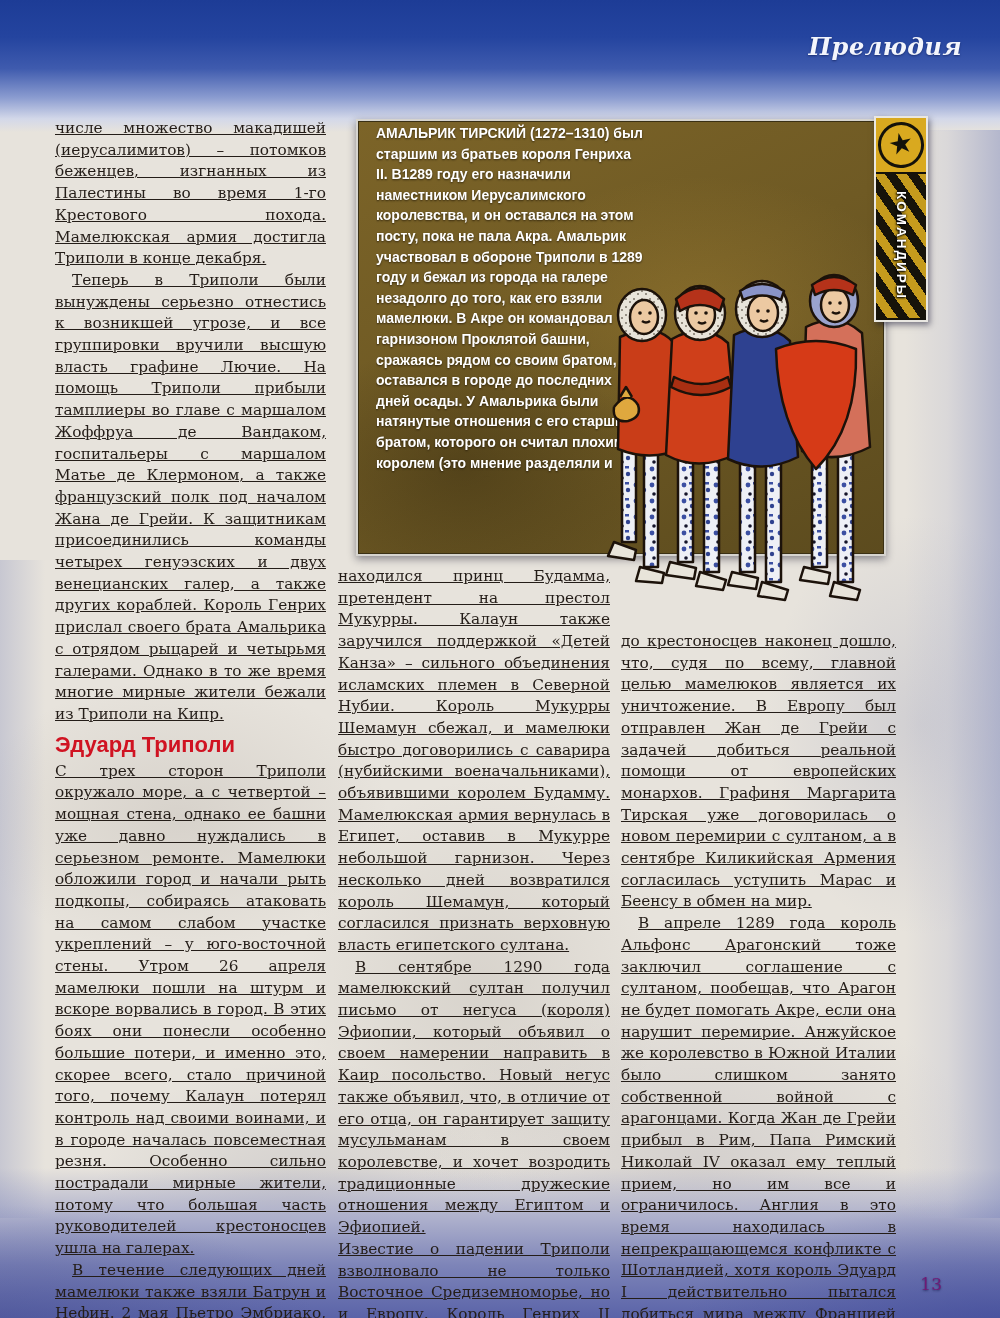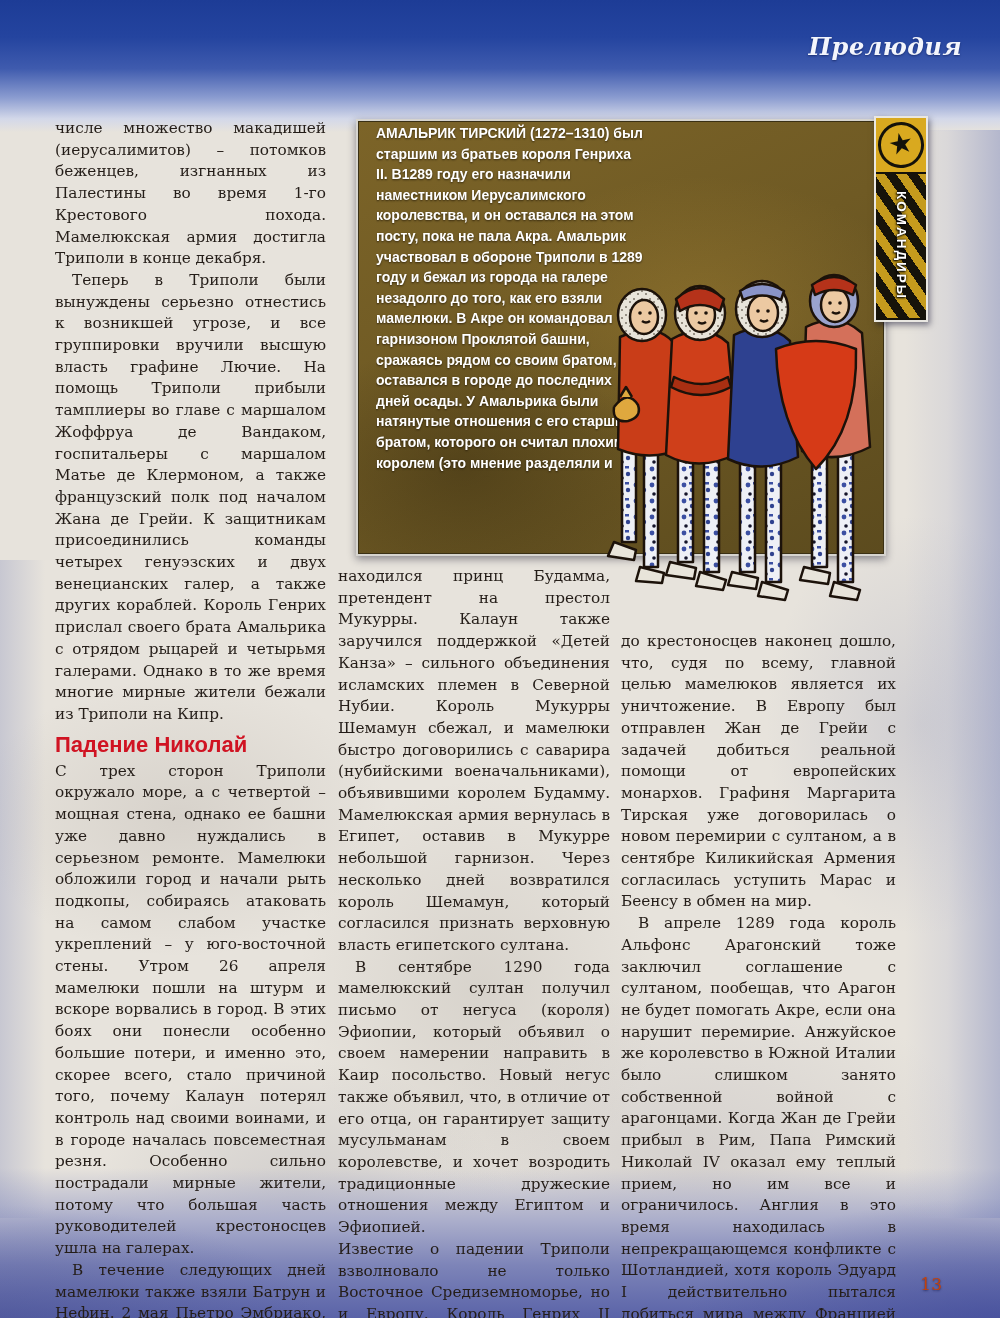--- a/index.html
+++ b/index.html
@@ -39,26 +39,26 @@
   }
   
   .running-head {
     position:absolute; top:32px; right:38px;
     font:italic 700 24px "DejaVu Serif", serif;
     color:#f3f5fc; letter-spacing:0.5px;
     text-shadow:0 1px 2px rgba(10,20,70,0.55);
   }
   .folio {
     position:absolute; right:58px; bottom:24px;
-    font:400 17px "DejaVu Serif", serif; color:#c2410c;
+    font:400 17px "DejaVu Serif", serif; color:#701a75;
     text-shadow:0 1px 2px rgba(20,25,70,0.6);
   }
   
   .col { position:absolute; color:#241d18; font-size:15.3px; line-height:21.7px; text-align:justify; }
-  .col p { margin:0; }
+  .col p { margin:0;text-decoration:underline; }
   .col p.ind { text-indent:17px; }
   .col-left   { left:55px;  top:118px; width:271px; }
   .col-middle { left:338px; top:566px; width:272px; }
   .col-right  { left:621px; top:631px; width:275px; }
   h2.sect {
     margin:9px 0 3px 0;
     font:700 22px "Liberation Sans", sans-serif;
     color:#d01322; text-align:left; text-indent:0;
   }
   .col-left h2.sect { margin-top:6px; }
@@ -126,21 +126,21 @@
   <div class="bg-top"></div>
   <div class="bg-bottom"></div>
   <div class="bg-right"></div>
   <div class="bg-left"></div>
 
   <div class="running-head">Прелюдия</div>
 
   <div class="col col-left">
     <p>числе множество макадишей (иерусалимитов) – потомков беженцев, изгнанных из Палестины во время 1-го Крестового похода. Мамелюкская армия достигла Триполи в конце декабря.</p>
     <p class="ind">Теперь в Триполи были вынуждены серьезно отнестись к возникшей угрозе, и все группировки вручили высшую власть графине Лючие. На помощь Триполи прибыли тамплиеры во главе с маршалом Жоффруа де Вандаком, госпитальеры с маршалом Матье де Клермоном, а также французский полк под началом Жана де Грейи. К защитникам присоединились команды четырех генуэзских и двух венецианских галер, а также других кораблей. Король Генрих прислал своего брата Амальрика с отрядом рыцарей и четырьмя галерами. Однако в то же время многие мирные жители бежали из Триполи на Кипр.</p>
-    <h2 class="sect">Падение Николай</h2>
+    <h2 class="sect">Эдуард Триполи</h2>
     <p>С трех сторон Триполи окружало море, а с четвертой – мощная стена, однако ее башни уже давно нуждались в серьезном ремонте. Мамелюки обложили город и начали рыть подкопы, собираясь атаковать на самом слабом участке укреплений – у юго-восточной стены. Утром 26 апреля мамелюки пошли на штурм и вскоре ворвались в город. В этих боях они понесли особенно большие потери, и именно это, скорее всего, стало причиной того, почему Калаун потерял контроль над своими воинами, и в городе началась повсеместная резня. Особенно сильно пострадали мирные жители, потому что большая часть руководителей крестоносцев ушла на галерах.</p>
     <p class="ind">В течение следующих дней мамелюки также взяли Батрун и Нефин. 2 мая Пьетро Эмбриако, правивший Джебейлем после гибели Бартоломео Эмбриако при обороне Триполи, отправился в лагерь Калауна и предложил в случае сохранения своей власти признать его сюзереном Джебейля. Теперь от некогда могучей крестоносной империи осталась лишь узкая прибрежная полоса, именовавшаяся Иерусалимским королевством.</p>
 
   </div>
 
   <div class="feature-box">
     <div class="box-body">
       <span class="illu-spacer"></span><span>АМАЛЬРИК ТИРСКИЙ (1272–1310) был старшим из братьев короля Генриха II. В1289 году его назначили наместником Иерусалимского королевства, и он оставался на этом посту, пока не пала Акра. Амальрик участвовал в обороне Триполи в 1289 году и бежал из города на галере незадолго до того, как его взяли мамелюки. В Акре он командовал гарнизоном Проклятой башни, сражаясь рядом со своим братом, и оставался в городе до последних дней осады. У Амальрика были натянутые отношения с его старшим братом, которого он считал плохим королем (это мнение разделяли и многие другие бароны королевства), и после падения Акры Амальрик выступил против него. Отправив Генриха в изгнание, он управлял Кипром в течение нескольких бурных лет, прежде чем сам был убит.</span>
     </div>
 

